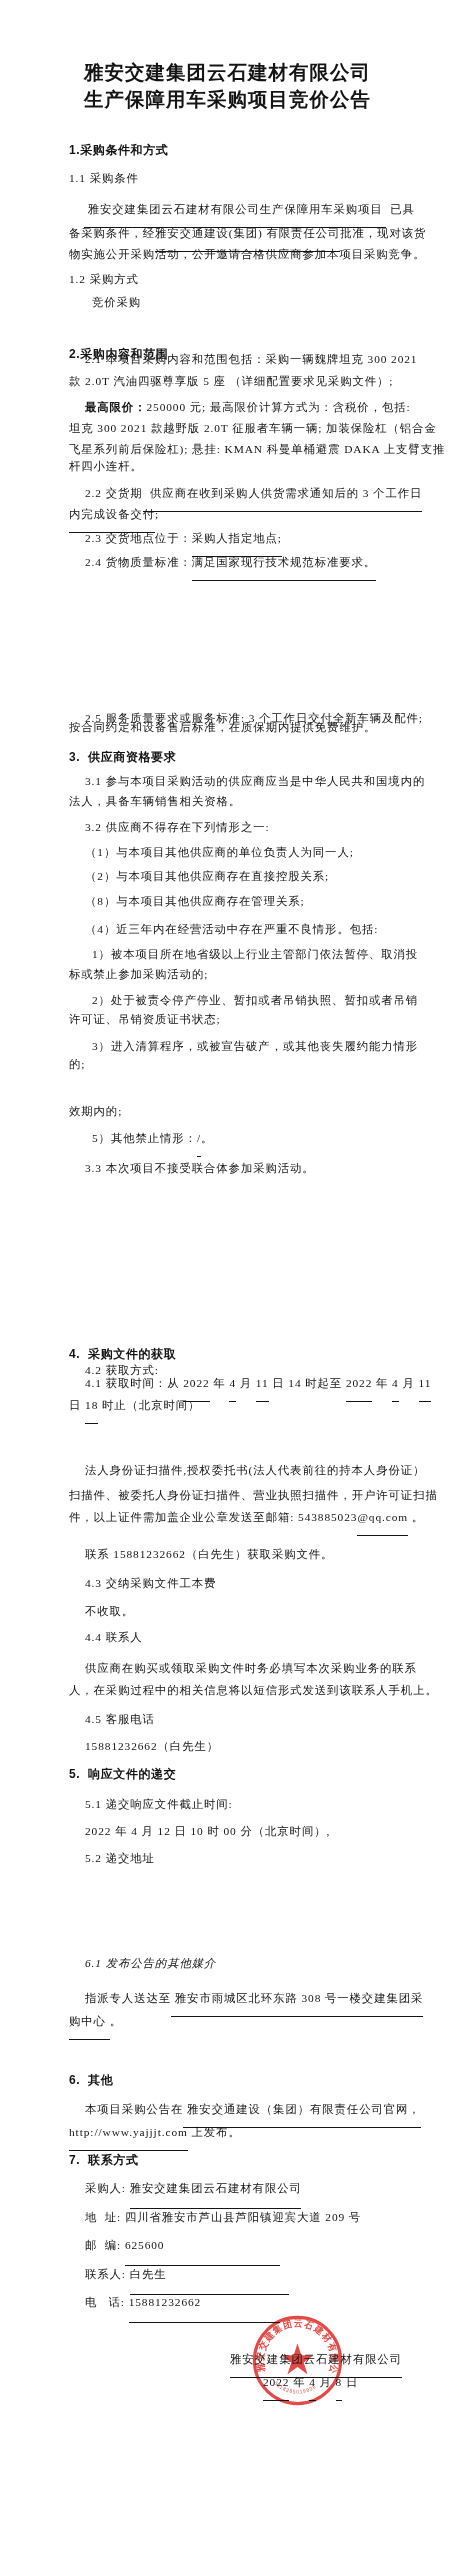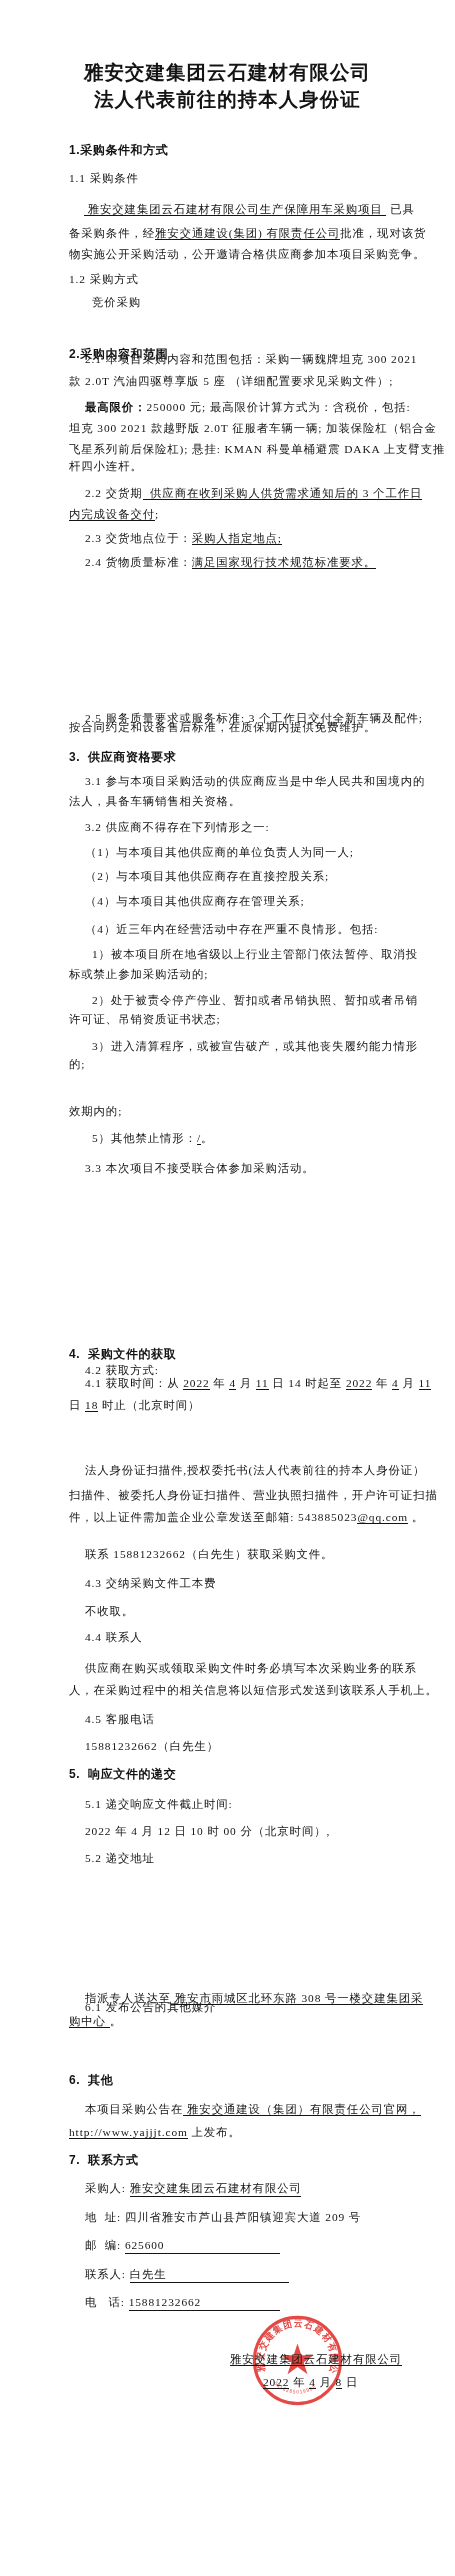--- a/index.html
+++ b/index.html
@@ -31,21 +31,21 @@
   }
   .line.heading{
     font-size:12px;
     font-weight:bold;
     letter-spacing:0.6px;
     font-family:"Liberation Sans","DejaVu Sans",sans-serif;
   }
   .line span{display:inline;}
   .line span.u{
     border-bottom:0.9px solid #141414;
-    padding-bottom:0;
+    padding-bottom:12px;
   }
   .line span.b{font-weight:bold;}
   .line span.wfix{
     display:inline-block;
     vertical-align:baseline;
   }
   #seal{
     position:absolute;
     left:251px;
     top:2314px;
@@ -67,21 +67,21 @@
       <path id="sealBottomArc" d="M 38,120 A 58,58 0 0 0 126,120" fill="none"></path>
     </defs>
     <text fill="#e0312c" font-size="16.5" font-weight="bold" letter-spacing="2.5" font-family="Liberation Serif, DejaVu Serif, serif">
       <textPath href="#sealTopArc" startOffset="2" lengthAdjust="spacingAndGlyphs" textLength="248">雅安交建集团云石建材有限公司</textPath>
     </text>
     <text fill="#e0312c" font-size="9" letter-spacing="2" font-family="Liberation Sans, DejaVu Sans, sans-serif">
       <textPath href="#sealBottomArc" startOffset="4" lengthAdjust="spacingAndGlyphs" textLength="82">5118265019908</textPath>
     </text>
   </svg>
 <div class="line title" style="top: 61px;"><span>雅安交建集团云石建材有限公司</span></div>
-    <div class="line title" style="top: 88px;"><span>法人代表前往的持本人身份证</span></div>
+    <div class="line title" style="top: 88px;"><span>生产保障用车采购项目竞价公告</span></div>
     <div class="line heading" style="top: 143px; left: 69px;"><span>1.采购条件和方式</span></div>
     <div class="line" style="top: 171px; left: 69px;"><span>1.1 采购条件</span></div>
     <div class="line" style="top: 202px; left: 84px;"><span class="u">&nbsp;雅安交建集团云石建材有限公司生产保障用车采购项目&nbsp;</span><span>&nbsp;已具</span></div>
     <div class="line" style="top: 247px; left: 69px;"><span>物实施公开采购活动，公开邀请合格供应商参加本项目采购竞争。</span></div>
     <div class="line" style="top: 226px; left: 69px;"><span>备采购条件，经</span><span class="u">雅安交通建设(集团) 有限责任公司</span><span>批准，现对该货</span></div>
     <div class="line" style="top: 272px; left: 69px;"><span>1.2 采购方式</span></div>
     <div class="line" style="top: 295px; left: 92px;"><span>竞价采购</span></div>
     <div class="line heading" style="top: 326px; left: 69px; margin-top: 21px;"><span>2.采购内容和范围</span></div>
     <div class="line" style="top: 352px; left: 85px;"><span>2.1 本项目采购内容和范围包括：采购一辆魏牌坦克 300 2021</span></div>
     <div class="line" style="top: 374px; left: 69px;"><span>款 2.0T 汽油四驱尊享版 5 座 （详细配置要求见采购文件）;</span></div>
@@ -94,21 +94,21 @@
     <div class="line" style="top: 531px; left: 85px;"><span>2.3 交货地点位于：</span><span class="u">采购人指定地点;</span></div>
     <div class="line" style="top: 555px; left: 85px;"><span>2.4 货物质量标准：</span><span class="u">满足国家现行技术规范标准要求。</span></div>
     <div class="line" style="top: 699px; left: 85px; margin-top: 12px;"><span>2.5 服务质量要求或服务标准: 3 个工作日交付全新车辆及配件;</span></div>
     <div class="line" style="top: 720px; left: 69px;"><span>按合同约定和设备售后标准，在质保期内提供免费维护。</span></div>
     <div class="line heading" style="top: 750px; left: 69px;"><span>3.&nbsp;&nbsp;供应商资格要求</span></div>
     <div class="line" style="top: 774px; left: 85px;"><span>3.1 参与本项目采购活动的供应商应当是中华人民共和国境内的</span></div>
     <div class="line" style="top: 794px; left: 69px;"><span>法人，具备车辆销售相关资格。</span></div>
     <div class="line" style="top: 820px; left: 85px;"><span>3.2 供应商不得存在下列情形之一:</span></div>
     <div class="line" style="top: 845px; left: 85px;"><span>（1）与本项目其他供应商的单位负责人为同一人;</span></div>
     <div class="line" style="top: 869px; left: 85px;"><span>（2）与本项目其他供应商存在直接控股关系;</span></div>
-    <div class="line" style="top: 894px; left: 85px;"><span>（4）与本项目其他供应商存在管理关系;</span></div>
+    <div class="line" style="top: 894px; left: 85px;"><span>（8）与本项目其他供应商存在管理关系;</span></div>
     <div class="line" style="top: 922px; left: 85px;"><span>（4）近三年内在经营活动中存在严重不良情形。包括:</span></div>
     <div class="line" style="top: 947px; left: 92px;"><span>1）被本项目所在地省级以上行业主管部门依法暂停、取消投</span></div>
     <div class="line" style="top: 967px; left: 69px;"><span>标或禁止参加采购活动的;</span></div>
     <div class="line" style="top: 993px; left: 92px;"><span>2）处于被责令停产停业、暂扣或者吊销执照、暂扣或者吊销</span></div>
     <div class="line" style="top: 1012px; left: 69px;"><span>许可证、吊销资质证书状态;</span></div>
     <div class="line" style="top: 1039px; left: 92px;"><span>3）进入清算程序，或被宣告破产，或其他丧失履约能力情形</span></div>
     <div class="line" style="top: 1057px; left: 69px;"><span>的;</span></div>
     <div class="line" style="top: 1104px; left: 69px;"><span>效期内的;</span></div>
     <div class="line" style="top: 1131px; left: 92px;"><span>5）其他禁止情形：</span><span class="u">/</span><span>。</span></div>
     <div class="line" style="top: 1161px; left: 85px;"><span>3.3 本次项目不接受联合体参加采购活动。</span></div>
@@ -127,21 +127,21 @@
     <div class="line" style="top: 1661px; left: 85px;"><span>供应商在购买或领取采购文件时务必填写本次采购业务的联系</span></div>
     <div class="line" style="top: 1712px; left: 85px;"><span>4.5 客服电话</span></div>
     <div class="line" style="top: 1739px; left: 85px;"><span>15881232662（白先生）</span></div>
     <div class="line heading" style="top: 1767px; left: 69px;"><span>5.&nbsp;&nbsp;响应文件的递交</span></div>
     <div class="line" style="top: 1797px; left: 85px;"><span>5.1 递交响应文件截止时间:</span></div>
     <div class="line" style="top: 1824px; left: 85px;"><span>2022 年 4 月 12 日 10 时 00 分（北京时间）,</span></div>
     <div class="line" style="top: 1851px; left: 85px;"><span>5.2 递交地址</span></div>
     <div class="line" style="top: 1991px; left: 85px;"><span>指派专人送达至</span><span class="u">&nbsp;雅安市雨城区北环东路 308 号一楼交建集团采</span></div>
     <div class="line" style="top: 2014px; left: 69px;"><span class="u">购中心&nbsp;</span><span>。</span></div>
     <div class="line heading" style="top: 2044px; left: 69px; margin-top: 29px;"><span>6.&nbsp;&nbsp;其他</span></div>
-    <div class="line" style="top: 2000px; left: 85px;"><span>6.1 发布公告的其他媒介</span></div>
+    <div class="line" style="top: 1956px; left: 85px; font-style: italic;"><span>6.1 发布公告的其他媒介</span></div>
     <div class="line" style="top: 2102px; left: 85px;"><span>本项目采购公告在</span><span class="u">&nbsp;雅安交通建设（集团）有限责任公司官网，</span></div>
     <div class="line" style="top: 2125px; left: 69px;"><span class="u">http://www.yajjjt.com</span><span> 上发布。</span></div>
     <div class="line heading" style="top: 2153px; left: 69px;"><span>7.&nbsp;&nbsp;联系方式</span></div>
     <div class="line" style="top: 2181px; left: 85px;"><span>采购人: </span><span class="u wfix" style="width: 171px;">雅安交建集团云石建材有限公司</span></div>
     <div class="line" style="top: 2210px; left: 85px;"><span>地&nbsp;&nbsp;址: 四川省雅安市芦山县芦阳镇迎宾大道 209 号</span></div>
     <div class="line" style="top: 2238px; left: 85px;"><span>邮&nbsp;&nbsp;编: </span><span class="u wfix" style="width: 155px;">625600</span></div>
     <div class="line" style="top: 2267px; left: 85px;"><span>联系人: </span><span class="u wfix" style="width: 159px;">白先生</span></div>
     <div class="line" style="top: 2295px; left: 85px;"><span>电&nbsp;&nbsp;&nbsp;话: </span><span class="u wfix" style="width: 151px;">15881232662</span></div>
     <div class="line" style="top: 2352px; left: 230px;"><span class="u">雅安交建集团云石建材有限公司</span></div>
     <div class="line" style="top: 2375px; left: 263px;"><span class="u">2022</span><span> 年 </span><span class="u">4</span><span> 月 </span><span class="u">8</span><span> 日</span></div>

